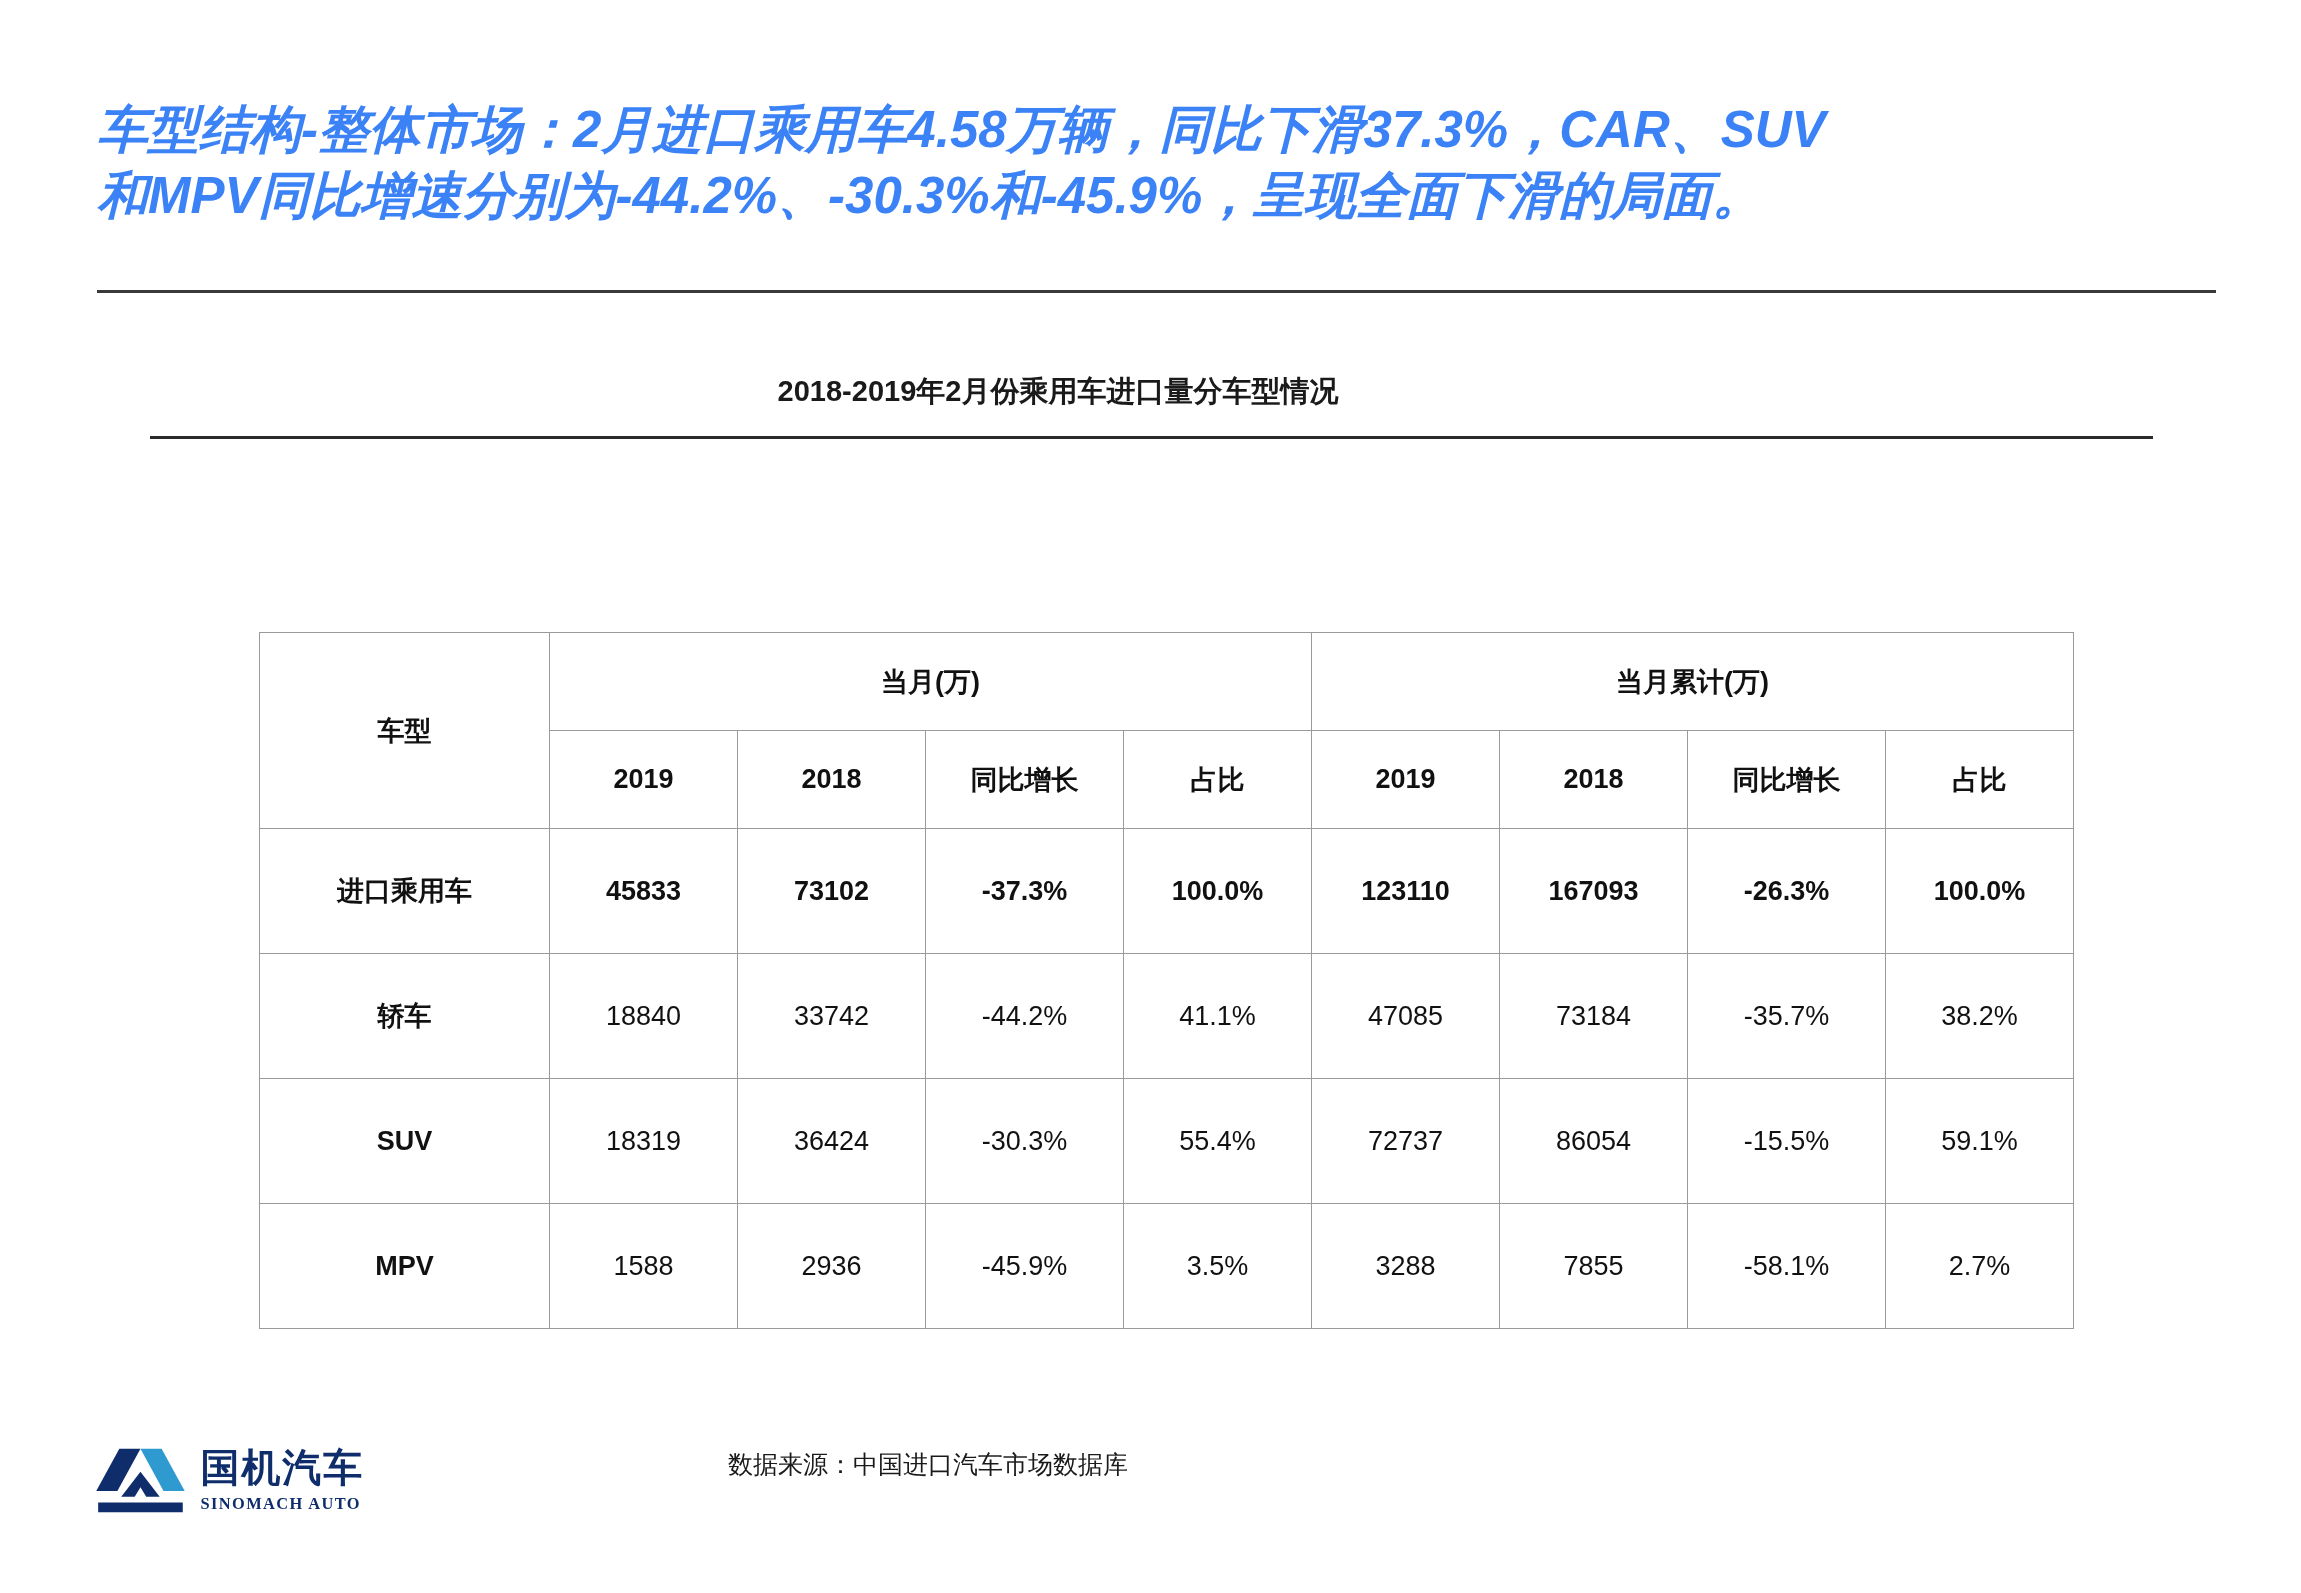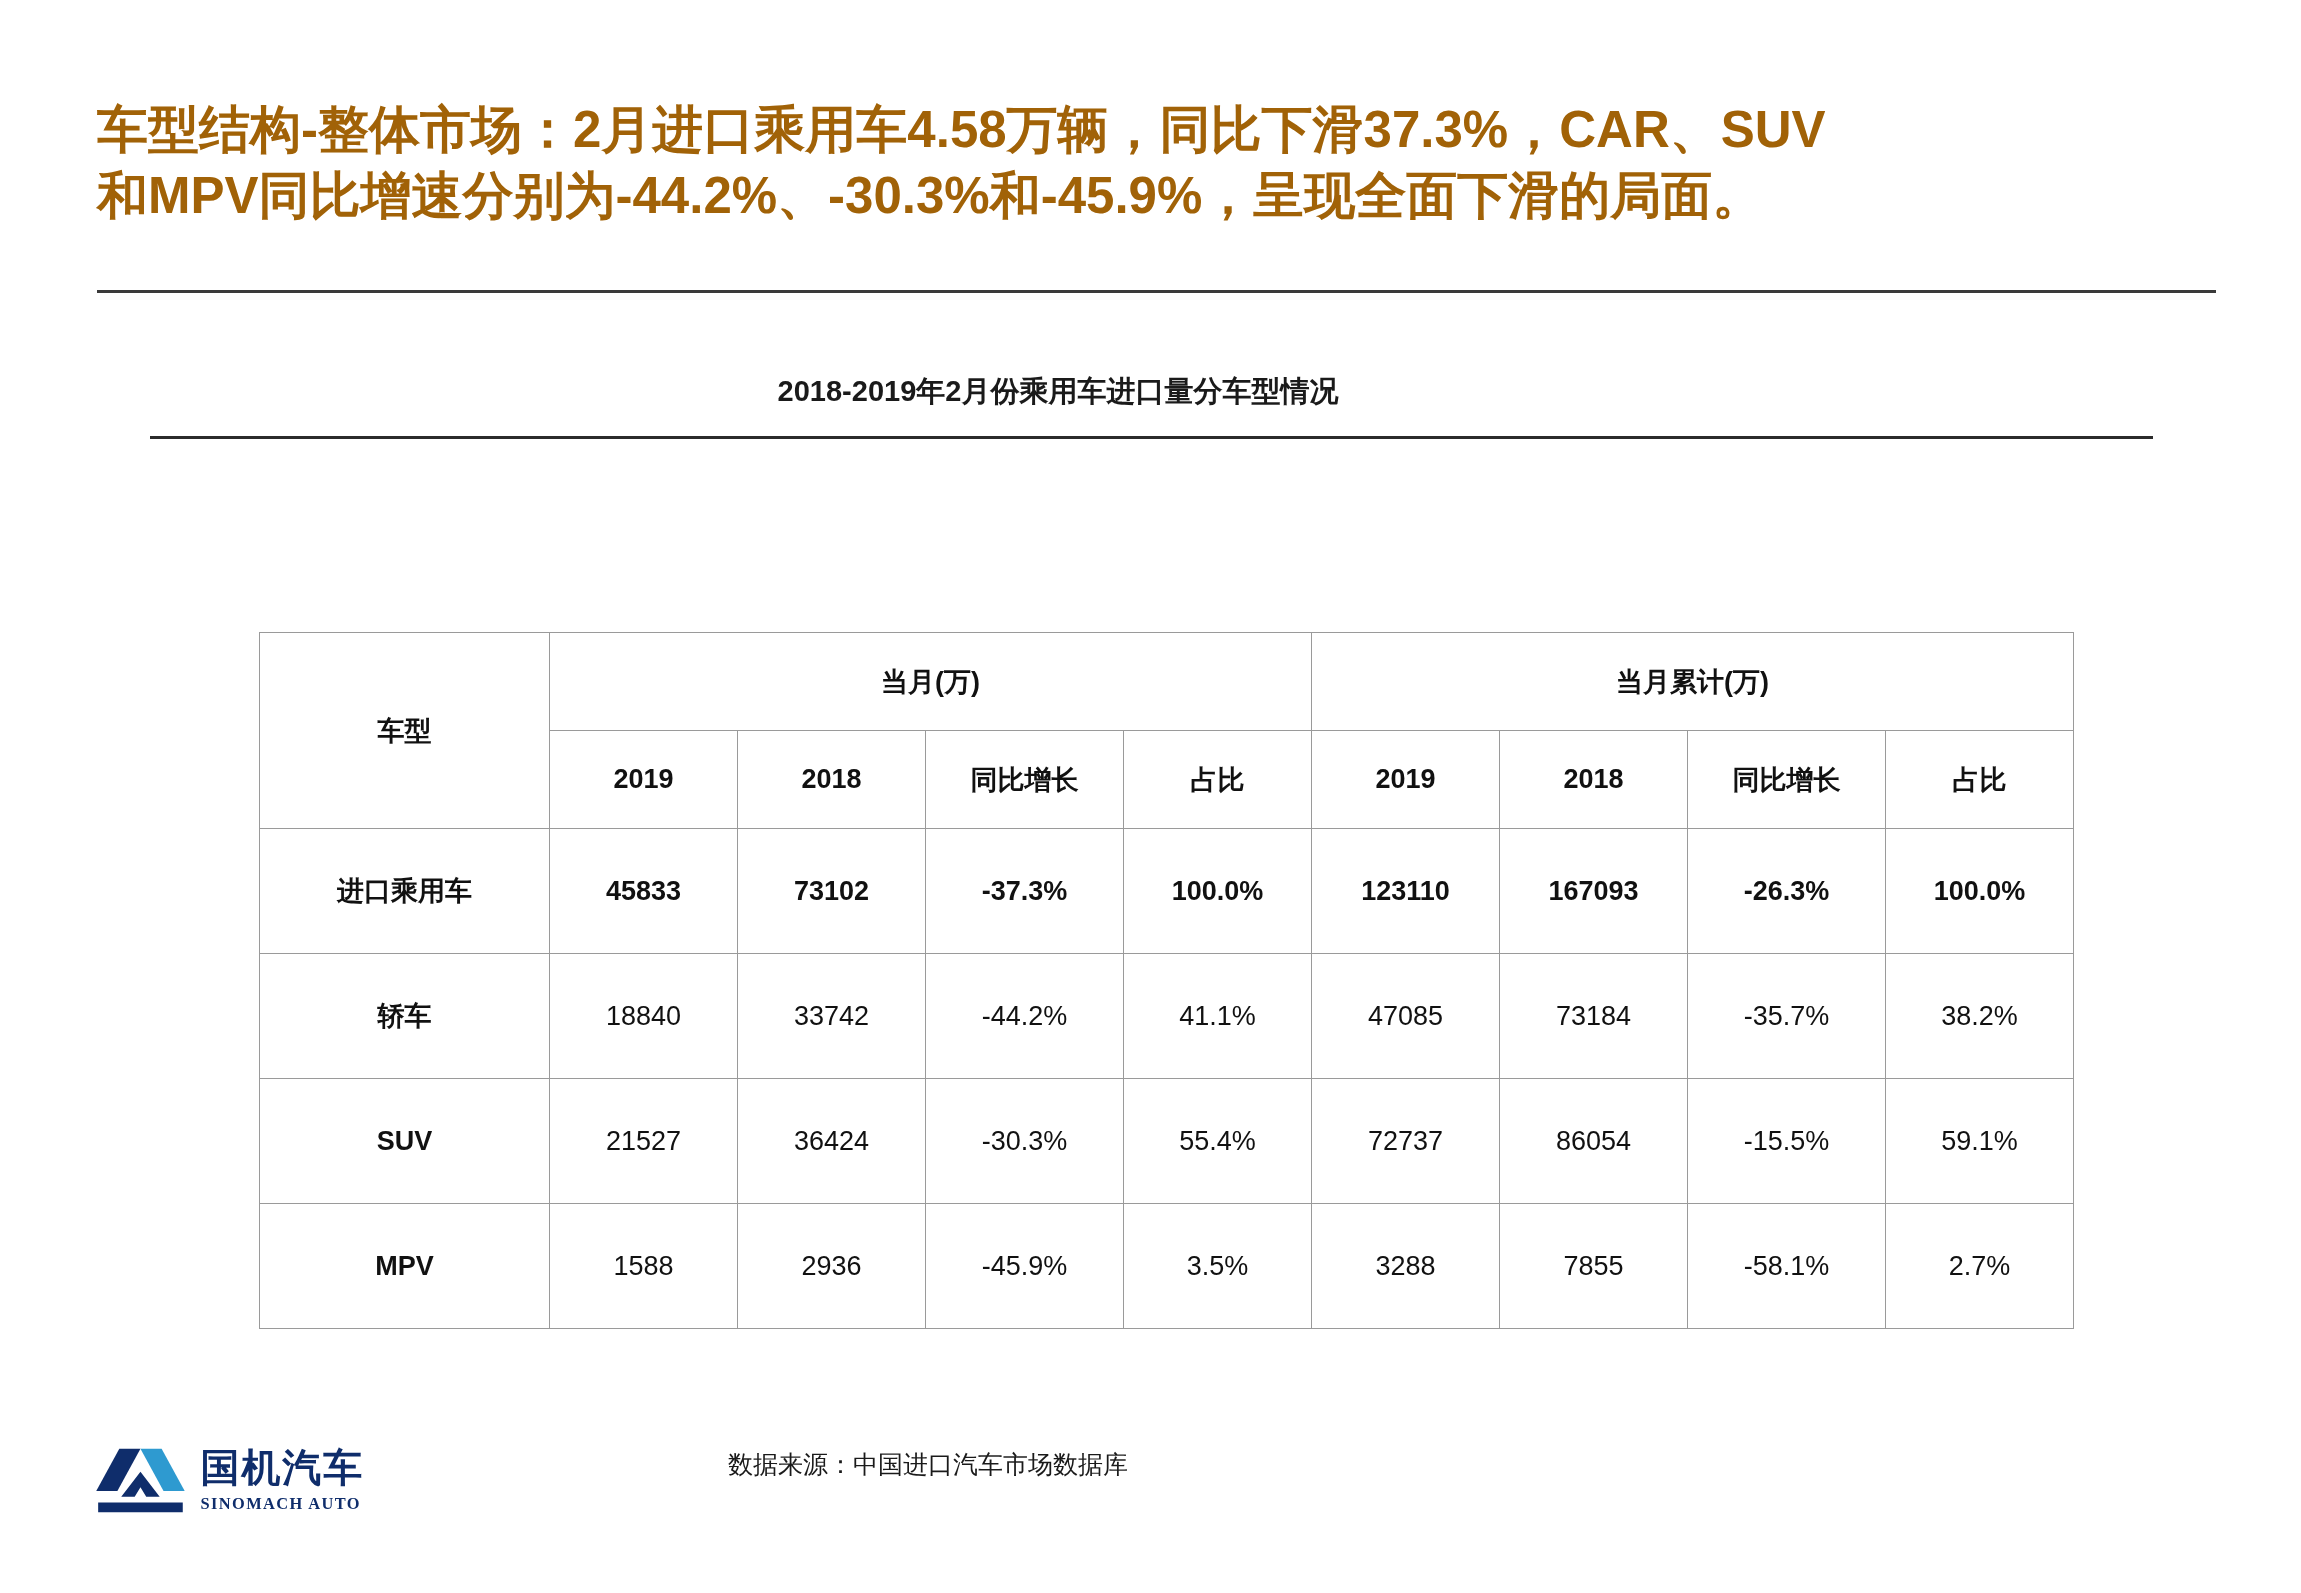--- a/index.html
+++ b/index.html
@@ -21,26 +21,27 @@
     padding: 0;
   }
   
   .title-block {
     position: absolute;
     left: 97px;
     top: 97px;
     width: 2114px;
   }
   .title-line {
-    color: #a16207;
+    color: #3b82f6;
     font-size: 51px;
     font-weight: bold;
     line-height: 1.30;
     letter-spacing: 0px;
     white-space: nowrap;
+    font-style: italic;
   }
   .title-rule {
     position: absolute;
     left: 97px;
     top: 290px;
     width: 2119px;
     height: 2.9px;
     background: #3a3a3a;
   }
   
@@ -230,21 +231,21 @@
           <td>33742</td>
           <td>-44.2%</td>
           <td>41.1%</td>
           <td>47085</td>
           <td>73184</td>
           <td>-35.7%</td>
           <td>38.2%</td>
         </tr>
         <tr>
           <td class="model-cell">SUV</td>
-          <td>21527</td>
+          <td>18319</td>
           <td>36424</td>
           <td>-30.3%</td>
           <td>55.4%</td>
           <td>72737</td>
           <td>86054</td>
           <td>-15.5%</td>
           <td>59.1%</td>
         </tr>
         <tr>
           <td class="model-cell">MPV</td>

